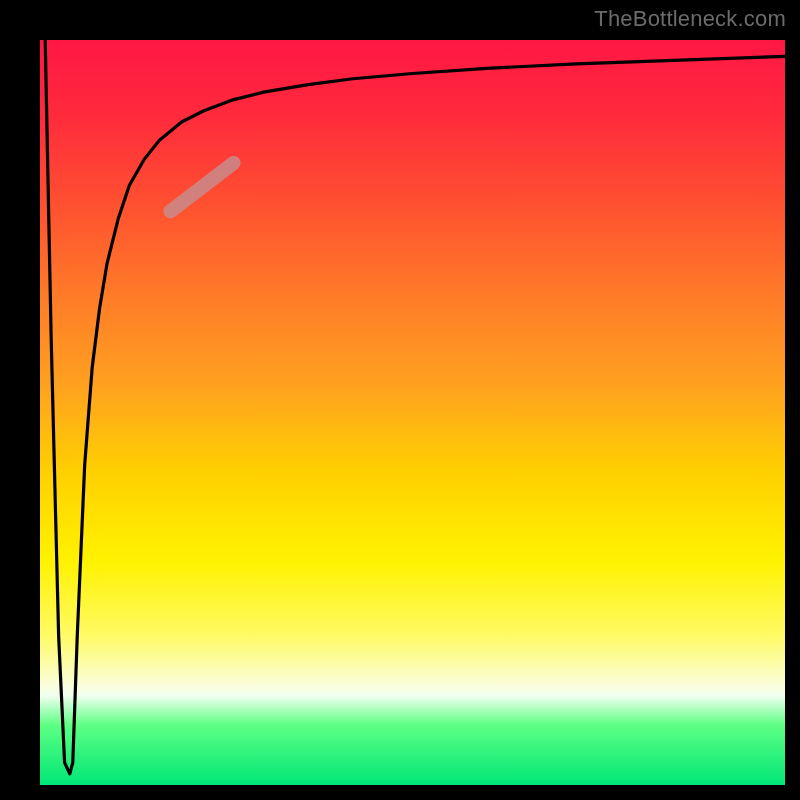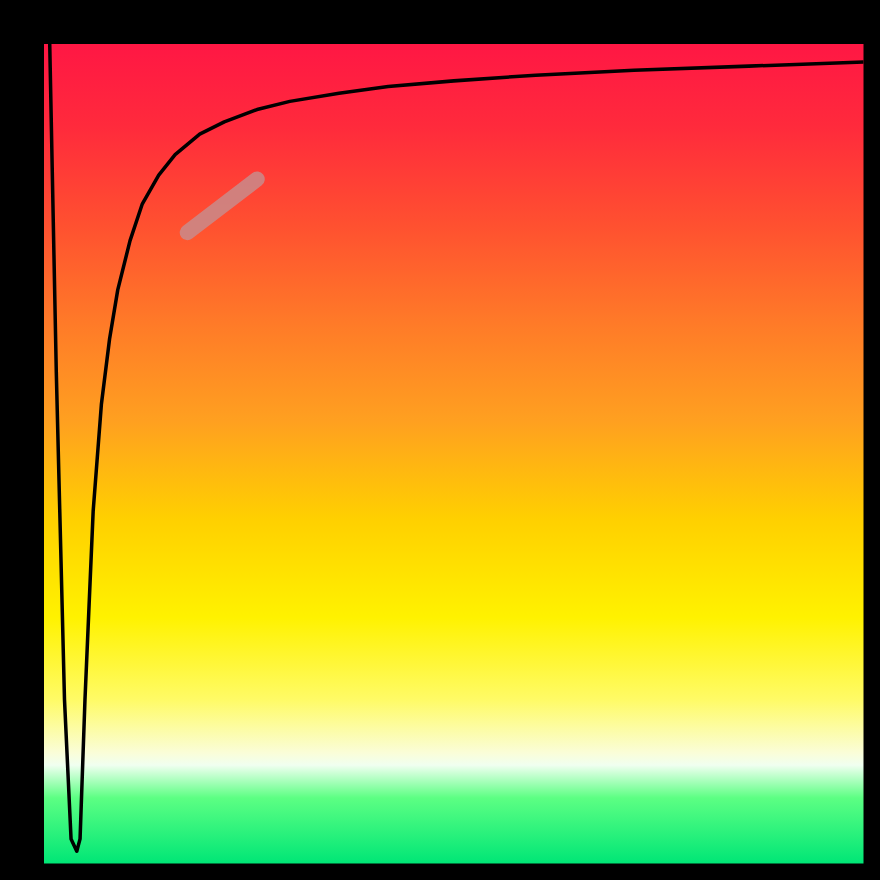--- a/index.html
+++ b/index.html
@@ -57,13 +57,14 @@
 </head>
 <body>
 
 <div class="frame">
   <div class="plot">
     <svg viewBox="0 0 745 745" preserveAspectRatio="none">
       <path id="highlight-path" fill="none" stroke="#c98b8b" stroke-width="14" stroke-linecap="round" stroke-opacity="0.85" d="M130.38 171.35 L193.70 122.93"></path>
       <path id="curve-path" fill="none" stroke="#000" stroke-width="3.2" stroke-linejoin="round" stroke-linecap="round" d="M5.21 0.00 L11.17 298.00 L18.63 596.00 L24.59 722.65 L29.80 733.83 L32.78 722.65 L37.25 596.00 L44.70 424.65 L52.15 327.80 L59.60 268.20 L67.05 223.50 L78.22 178.80 L89.40 145.27 L104.30 119.20 L119.20 100.58 L141.55 81.95 L163.90 70.77 L193.70 59.60 L223.50 52.15 L268.20 44.70 L312.90 38.74 L372.50 33.52 L447.00 28.31 L536.40 23.84 L640.70 20.12 L745.00 16.39"></path>
     </svg>
   </div>
+  <div class="watermark">TheBottleneck.com</div>
 </div>
 
 </body></html>

